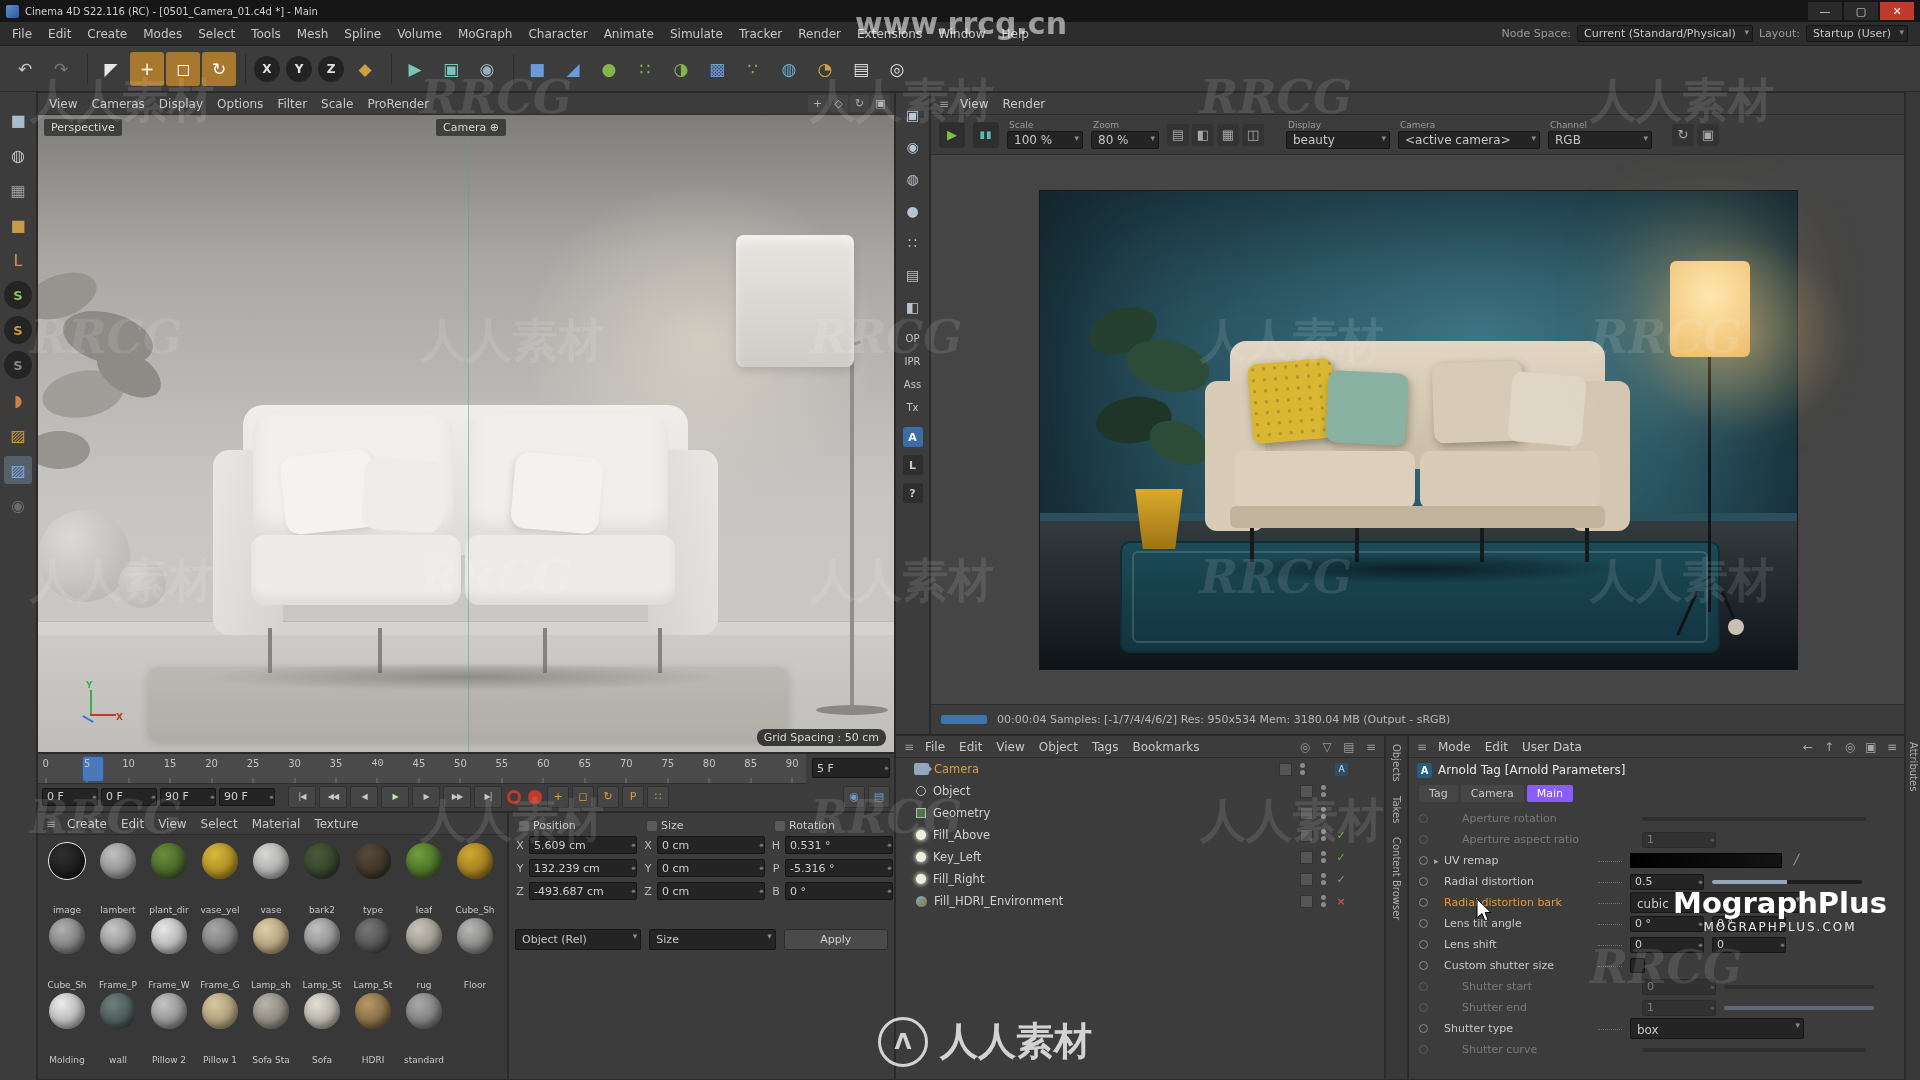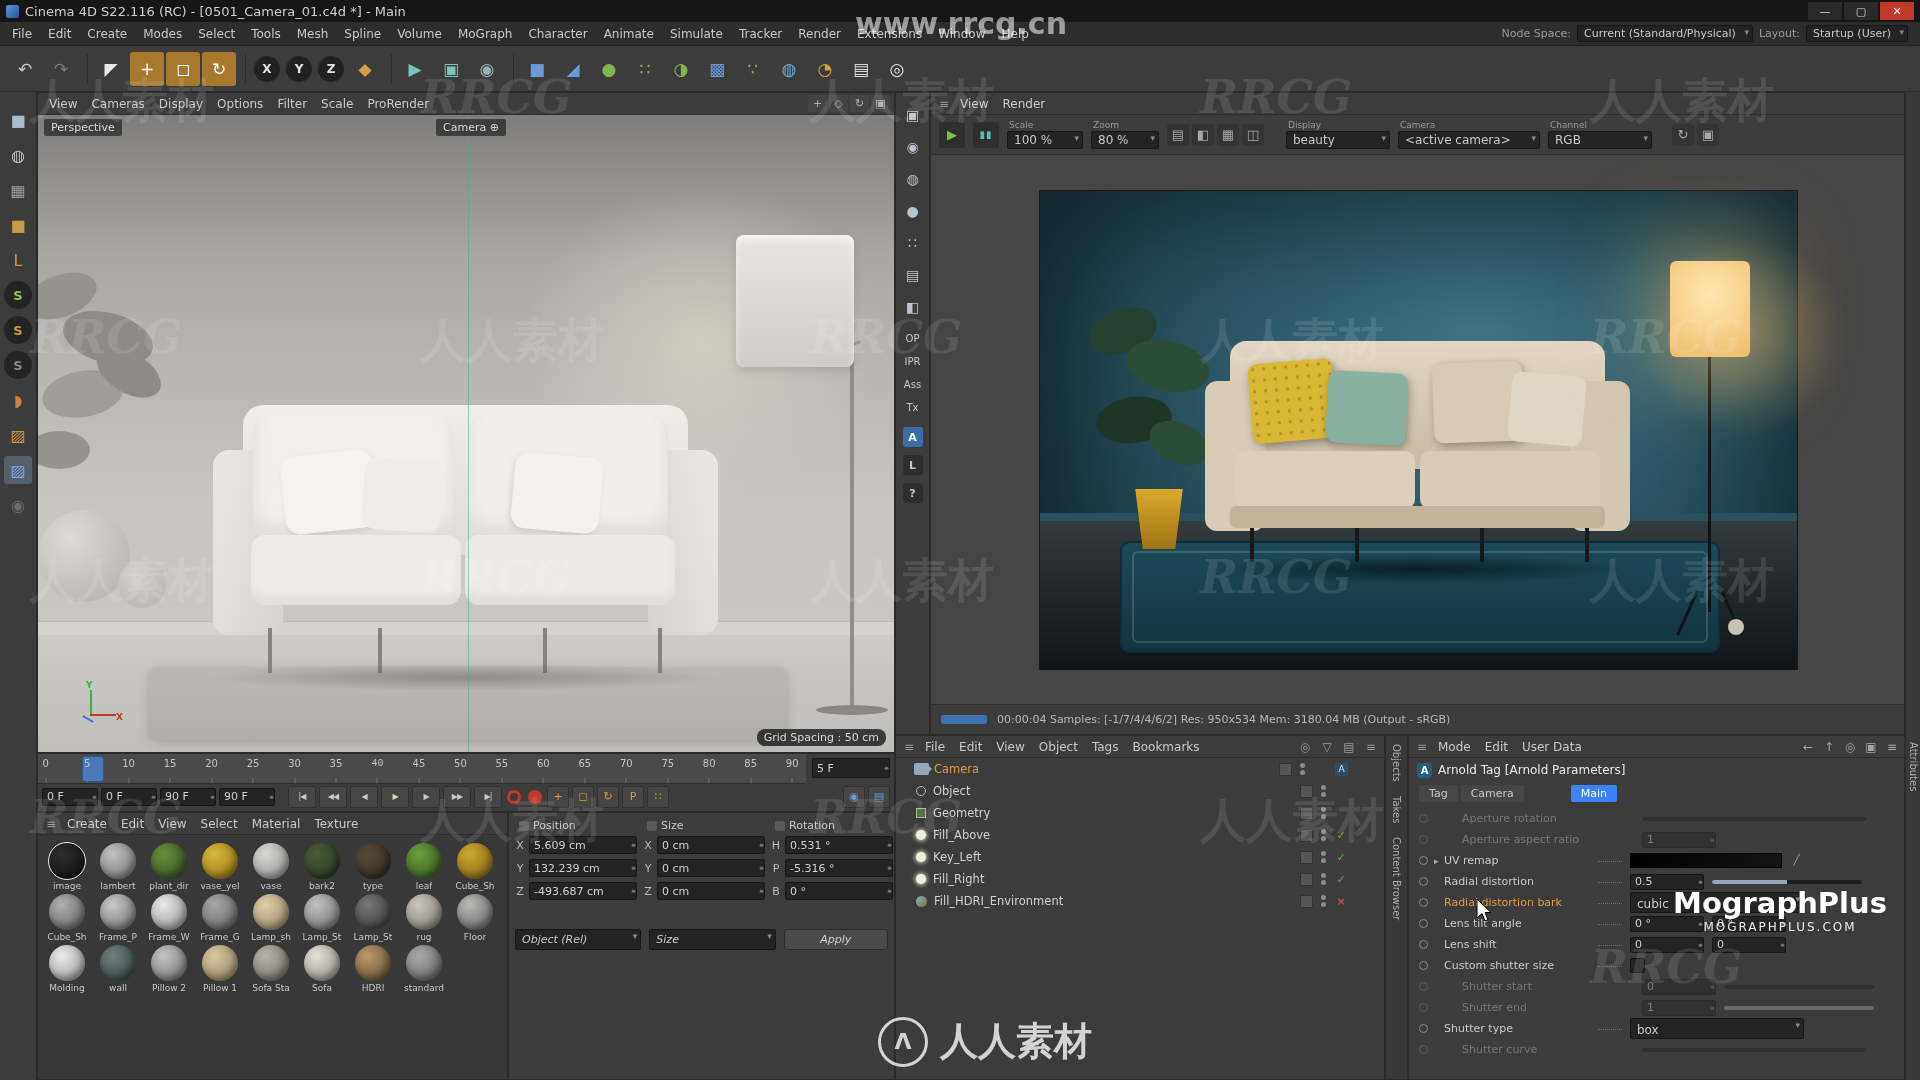--- a/index.html
+++ b/index.html
@@ -1,21 +1,21 @@
 <!DOCTYPE html>
 <html><head>
 <meta charset="utf-8">
 <style>
   html,body{margin:0;padding:0;background:#1a1a1a;}
   #app{position:relative;width:1920px;height:1080px;overflow:hidden;background:#3c3c3c;
        font-family:"DejaVu Sans","Liberation Sans",sans-serif;font-size:12px;color:#c8c8c8;}
   
   #titlebar{position:absolute;left:0;top:0;width:100%;height:22px;background:#161616;display:flex;align-items:center;padding:0 6px;box-sizing:border-box;}
   .app-cube{width:13px;height:13px;border-radius:2px;background:linear-gradient(135deg,#5b8fd4,#2c5a9a);margin-right:6px;}
-  #titlebar .t{font-size:13px;color:#cfcfcf;}
+  #titlebar .t{font-size:10px;color:#cfcfcf;}
   .win-btns{margin-left:auto;display:flex;gap:2px;}
   .win-btn{width:34px;height:18px;display:flex;align-items:center;justify-content:center;font-size:11px;color:#ddd;background:#2a2a2a;}
   .win-btn.close{background:#c0392b;color:#fff;}
   
   #menubar{position:absolute;left:0;top:22px;width:100%;height:24px;background:#2d2d2d;border-bottom:1px solid #222;display:flex;align-items:center;padding:0 4px;box-sizing:border-box;}
   .menu-item{padding:0 8px;color:#c8c8c8;cursor:default;}
   #menubar-right{margin-left:auto;display:flex;align-items:center;gap:6px;padding-right:8px;font-size:11px;color:#9a9a9a;}
   .dd{background:#242424;border:1px solid #161616;border-radius:2px;padding:1px 16px 1px 6px;color:#c8c8c8;position:relative;white-space:nowrap;}
   .dd::after{content:"▾";position:absolute;right:3px;top:1px;font-size:9px;color:#8a8a8a;}
   
@@ -85,33 +85,33 @@
   .tpb{width:26px;height:20px;display:flex;align-items:center;justify-content:center;background:#454545;border:1px solid #303030;border-radius:2px;color:#c8c8c8;font-size:8px;letter-spacing:-1px;}
   .tpb.play{color:#bfe3b0;}
   .rec{width:14px;height:14px;border-radius:50%;margin:0 2px;}
   .rec.ring{border:3px solid #c0392b;box-sizing:border-box;background:transparent;}
   .rec.dot{background:#c0392b;}
   .ktg{width:20px;height:20px;display:flex;align-items:center;justify-content:center;font-size:11px;border-radius:2px;background:#454545;border:1px solid #303030;}
   .tl-right{margin-left:auto;display:flex;gap:3px;}
   
   #mat{position:absolute;left:37px;top:812px;width:471px;bottom:0;background:#383838;border:1px solid #2a2a2a;box-sizing:border-box;}
   #mat-grid{position:absolute;left:0;top:24px;right:0;bottom:0;display:flex;flex-wrap:wrap;align-content:flex-start;padding:6px;gap:3px 5px;}
-  .mat{width:46px;display:flex;flex-direction:column;align-items:center;}
+  .mat{width:46px;display:flex;flex-direction:column;align-items:center;gap:24px;}
   .mat .ball{width:36px;height:36px;border-radius:50%;background:radial-gradient(circle at 35% 30%,var(--c2),var(--c1));box-shadow:inset -3px -4px 6px rgba(0,0,0,0.35);}
   .mat.selected .ball{outline:1px solid #e8e8e8;}
   .mat .mname{font-size:9px;color:#c8c8c8;max-width:46px;overflow:hidden;white-space:nowrap;margin-top:2px;}
   
   #coord{position:absolute;left:508px;top:812px;width:387px;bottom:0;background:#3c3c3c;border:1px solid #2a2a2a;box-sizing:border-box;font-size:11px;}
   .c-col{position:absolute;top:6px;width:122px;}
   .c-head{display:flex;align-items:center;gap:4px;color:#c8c8c8;margin-bottom:4px;padding-left:4px;}
   .c-head .chip{width:10px;height:10px;background:#5a5a5a;border-radius:2px;}
   .c-row{display:flex;align-items:center;gap:4px;margin-bottom:5px;}
   .c-axis{width:10px;text-align:center;color:#bbb;}
   .c-field{flex:1;height:18px;}
-  .c-foot{position:absolute;top:116px;left:0;right:0;display:flex;gap:8px;padding:0 6px;font-style:italic;}
+  .c-foot{position:absolute;top:116px;left:0;right:0;display:flex;gap:8px;padding:0 6px;}
   .c-foot .dd{flex:1;height:17px;display:flex;align-items:center;}
   .apply-btn{flex:1;height:19px;background:#4a4a4a;border:1px solid #2c2c2c;border-radius:3px;display:flex;align-items:center;justify-content:center;color:#d0d0d0;}
   
   #midstrip{position:absolute;left:895px;top:92px;width:35px;height:643px;background:#3c3c3c;border:1px solid #2a2a2a;box-sizing:border-box;display:flex;flex-direction:column;align-items:center;gap:8px;padding-top:10px;}
   .ms{width:24px;height:24px;display:flex;align-items:center;justify-content:center;font-size:14px;color:#b8c4d0;}
   .ms-label{font-size:10px;color:#c8c8c8;}
   .ms-badge{width:20px;height:20px;display:flex;align-items:center;justify-content:center;font-size:11px;font-weight:bold;background:#2e2e2e;border-radius:3px;color:#c8c8c8;}
   .ms-badge.badge-blue{background:#3a6ea5;color:#fff;}
   
   #render{position:absolute;left:930px;top:92px;width:975px;height:643px;background:#3c3c3c;border:1px solid #2a2a2a;box-sizing:border-box;}
@@ -180,21 +180,21 @@
   .vtab{writing-mode:vertical-rl;font-size:10px;color:#b0b0b0;}
   #rightedge{position:absolute;left:1905px;top:92px;width:15px;bottom:0;background:#383838;border-left:1px solid #2a2a2a;box-sizing:border-box;display:flex;flex-direction:column;align-items:center;padding-top:650px;}
   
   #attr{position:absolute;left:1408px;top:735px;width:497px;bottom:0;background:#3c3c3c;border:1px solid #2a2a2a;box-sizing:border-box;}
   .attr-right-icons{margin-left:auto;display:flex;gap:5px;color:#a8a8a8;font-size:12px;}
   .attr-right-icons span{width:16px;text-align:center;}
   #attr-title{height:24px;display:flex;align-items:center;gap:6px;padding:0 8px;color:#e8e8e8;font-size:12px;}
   .arnold-chip{width:15px;height:15px;border-radius:3px;background:#265d7a;color:#fff;display:flex;align-items:center;justify-content:center;font-size:10px;font-weight:bold;}
   #attr-tabs{height:22px;display:flex;align-items:center;gap:3px;padding:0 10px;}
   .atab{height:17px;padding:0 10px;display:flex;align-items:center;border-radius:2px;color:#c8c8c8;font-size:11px;background:#464646;}
-  .atab.active{background:#3b82f6;color:#fff;margin-left:44px;}
+  .atab.active{background:#8b5cf6;color:#fff;}
   #props{padding:4px 6px 0 6px;}
   .prop-row{height:21px;display:flex;align-items:center;}
   .prop-row.disabled{opacity:0.42;gap:9px;}
   .p-bullet{width:7px;height:7px;border:1px solid #8a8a8a;border-radius:50%;margin:0 6px 0 4px;flex:none;}
   .p-exp{width:10px;color:#aaa;font-size:9px;flex:none;}
   .p-label{flex:none;width:152px;font-size:11px;color:#c8c8c8;white-space:nowrap;overflow:hidden;}
   .prop-row.highlight .p-label{color:#e09a3e;}
   .p-leader{flex:1;height:8px;border-bottom:1px dotted #6e6e6e;margin:0 8px 6px 2px;}
   .p-ctl{flex:none;width:268px;display:flex;align-items:center;gap:8px;}
   .p-f1,.p-f2{display:none;width:74px;height:16px;}

